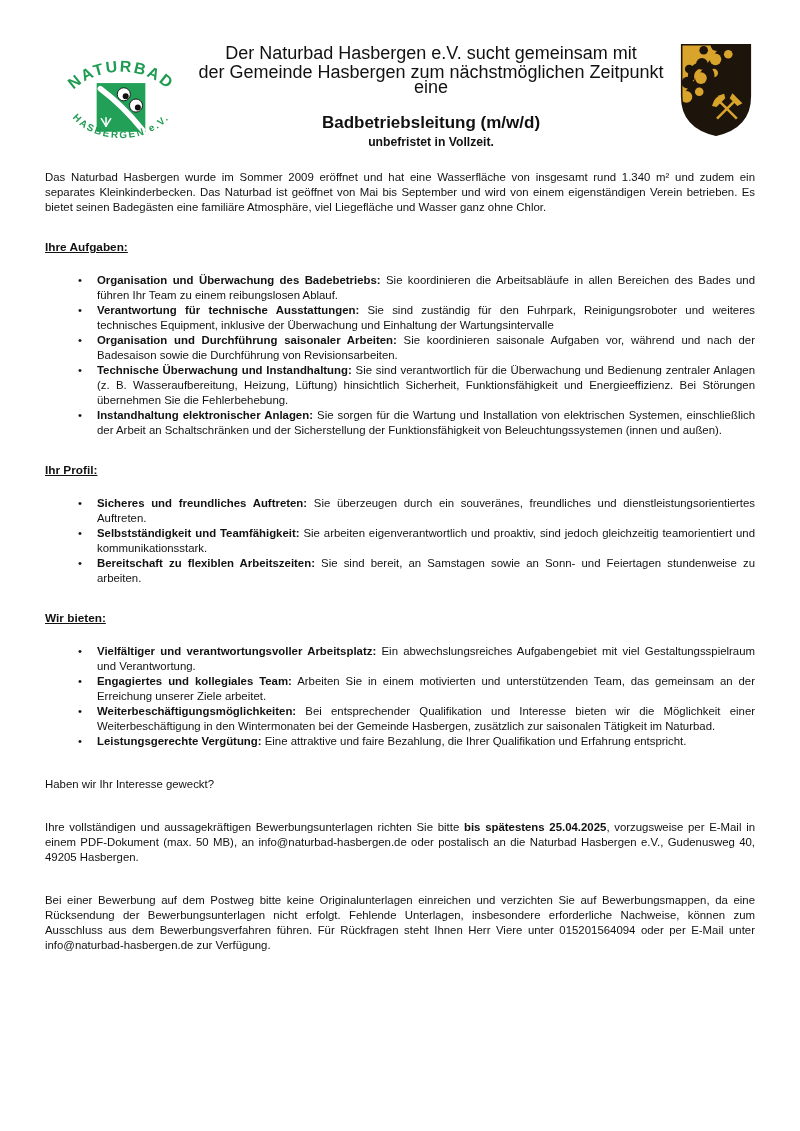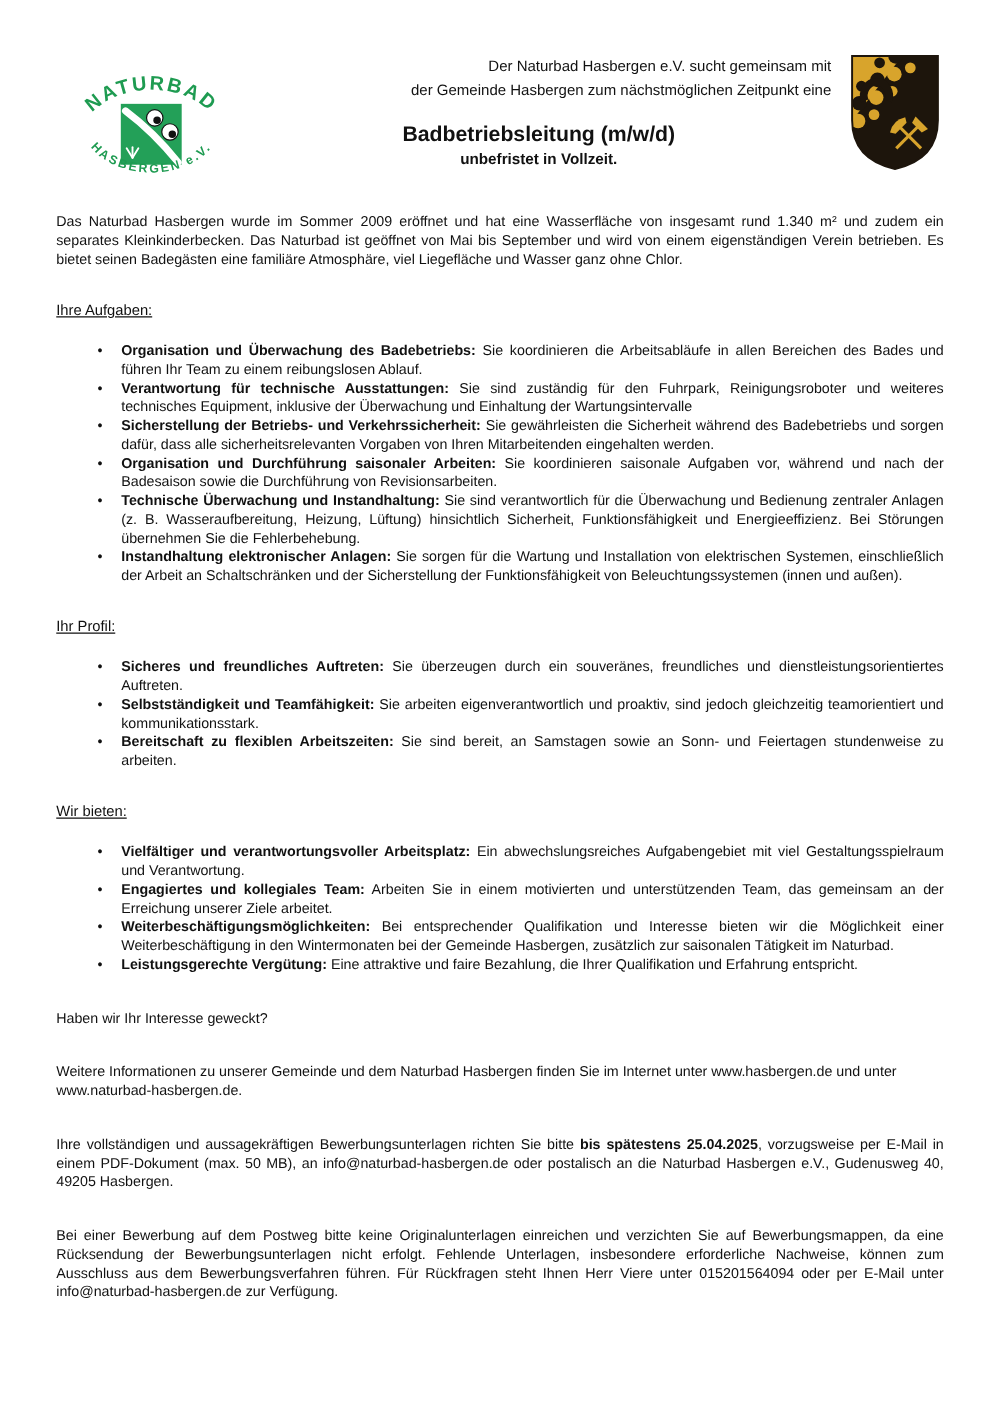--- a/index.html
+++ b/index.html
@@ -5,25 +5,25 @@
   html,body{margin:0;padding:0;background:#ffffff;}
   body{
     width:800px;height:1131px;overflow:hidden;
     font-family:"Liberation Sans","DejaVu Sans",sans-serif;
     font-size:11.4px;line-height:15px;color:#111;
     -webkit-font-smoothing:antialiased;
   }
   .page{box-sizing:border-box;width:800px;height:1131px;padding:40px 45px 0 45px;}
   .header{display:flex;justify-content:space-between;align-items:flex-start;}
   .header-center{flex:1;text-align:center;padding-top:6px;}
-  .header-center p{margin:0 0 4px 0;font-size:12px;text-align:right;}
+  .header-center p{margin:0 0 4px 0;font-size:18px;}
   .job-title{font-size:17px;font-weight:bold;margin:20px 0 5px 0;}
   .job-subtitle{font-size:12.2px;font-weight:bold;margin:0;}
   .intro{margin:8px 0 0 0;text-align:justify;}
-  .sec-heading{font-size:11.8px;font-weight:normal;text-decoration:underline;margin:25px 0 0 0;}
+  .sec-heading{font-size:11.8px;font-weight:bold;text-decoration:underline;margin:25px 0 0 0;}
   ul.bullets{list-style:none;margin:18px 0 0 30px;padding:0;}
   ul.bullets li{position:relative;padding-left:22px;text-align:justify;margin:0;}
   ul.bullets li::before{content:"\2022";position:absolute;left:3px;top:0;}
   .b{font-weight:bold;}
   .closing-p{margin:28px 0 0 0;}
   .justify{text-align:justify;}
   .logo-box{width:152px;flex:0 0 152px;}
   .coat-box{width:90px;flex:0 0 90px;display:flex;justify-content:flex-end;}
 </style>
 </head>
@@ -109,21 +109,20 @@
       </svg>
     </div>
   </div>
 
   <p class="intro">Das Naturbad Hasbergen wurde im Sommer 2009 eröffnet und hat eine Wasserfläche von insgesamt rund 1.340 m² und zudem ein separates Kleinkinderbecken. Das Naturbad ist geöffnet von Mai bis September und wird von einem eigenständigen Verein betrieben. Es bietet seinen Badegästen eine familiäre Atmosphäre, viel Liegefläche und Wasser ganz ohne Chlor.</p>
 
   <h3 class="sec-heading">Ihre Aufgaben:</h3>
   <ul class="bullets">
     <li><span class="b">Organisation und Überwachung des Badebetriebs:</span> <span>Sie koordinieren die Arbeitsabläufe in allen Bereichen des Bades und führen Ihr Team zu einem reibungslosen Ablauf.</span></li>
     <li><span class="b">Verantwortung für technische Ausstattungen:</span> <span>Sie sind zuständig für den Fuhrpark, Reinigungsroboter und weiteres technisches Equipment, inklusive der Überwachung und Einhaltung der Wartungsintervalle</span></li>
-    <li><span class="b">Sicherstellung der Betriebs- und Verkehrssicherheit:</span> <span>Sie gewährleisten die Sicherheit während des Badebetriebs und sorgen dafür, dass alle sicherheitsrelevanten Vorgaben von Ihren Mitarbeitenden eingehalten werden.</span></li>
     <li><span class="b">Organisation und Durchführung saisonaler Arbeiten:</span> <span>Sie koordinieren saisonale Aufgaben vor, während und nach der Badesaison sowie die Durchführung von Revisionsarbeiten.</span></li>
     <li><span class="b">Technische Überwachung und Instandhaltung:</span> <span>Sie sind verantwortlich für die Überwachung und Bedienung zentraler Anlagen (z. B. Wasseraufbereitung, Heizung, Lüftung) hinsichtlich Sicherheit, Funktionsfähigkeit und Energieeffizienz. Bei Störungen übernehmen Sie die Fehlerbehebung.</span></li>
     <li><span class="b">Instandhaltung elektronischer Anlagen:</span> <span>Sie sorgen für die Wartung und Installation von elektrischen Systemen, einschließlich der Arbeit an Schaltschränken und der Sicherstellung der Funktionsfähigkeit von Beleuchtungssystemen (innen und außen).</span></li>
   </ul>
 
   <h3 class="sec-heading">Ihr Profil:</h3>
   <ul class="bullets">
     <li><span class="b">Sicheres und freundliches Auftreten:</span> <span>Sie überzeugen durch ein souveränes, freundliches und dienstleistungsorientiertes Auftreten.</span></li>
     <li><span class="b">Selbstständigkeit und Teamfähigkeit:</span> <span>Sie arbeiten eigenverantwortlich und proaktiv, sind jedoch gleichzeitig teamorientiert und kommunikationsstark.</span></li>
     <li><span class="b">Bereitschaft zu flexiblen Arbeitszeiten:</span> <span>Sie sind bereit, an Samstagen sowie an Sonn- und Feiertagen stundenweise zu arbeiten.</span></li>
@@ -132,19 +131,18 @@
   <h3 class="sec-heading">Wir bieten:</h3>
   <ul class="bullets">
     <li><span class="b">Vielfältiger und verantwortungsvoller Arbeitsplatz:</span> <span>Ein abwechslungsreiches Aufgabengebiet mit viel Gestaltungsspielraum und Verantwortung.</span></li>
     <li><span class="b">Engagiertes und kollegiales Team:</span> <span>Arbeiten Sie in einem motivierten und unterstützenden Team, das gemeinsam an der Erreichung unserer Ziele arbeitet.</span></li>
     <li><span class="b">Weiterbeschäftigungsmöglichkeiten:</span> <span>Bei entsprechender Qualifikation und Interesse bieten wir die Möglichkeit einer Weiterbeschäftigung in den Wintermonaten bei der Gemeinde Hasbergen, zusätzlich zur saisonalen Tätigkeit im Naturbad.</span></li>
     <li><span class="b">Leistungsgerechte Vergütung:</span> <span>Eine attraktive und faire Bezahlung, die Ihrer Qualifikation und Erfahrung entspricht.</span></li>
   </ul>
 
   <p class="closing-p">Haben wir Ihr Interesse geweckt?</p>
 
-  <p class="closing-p">Weitere Informationen zu unserer Gemeinde und dem Naturbad Hasbergen finden Sie im Internet unter www.hasbergen.de und unter www.naturbad-hasbergen.de.</p>
 
   <p class="closing-p justify"><span>Ihre vollständigen und aussagekräftigen Bewerbungsunterlagen richten Sie bitte </span><span class="b">bis spätestens 25.04.2025</span><span>, vorzugsweise per E-Mail in einem PDF-Dokument (max. 50 MB), an info@naturbad-hasbergen.de oder postalisch an die Naturbad Hasbergen e.V., Gudenusweg 40, 49205 Hasbergen.</span></p>
 
   <p class="closing-p justify">Bei einer Bewerbung auf dem Postweg bitte keine Originalunterlagen einreichen und verzichten Sie auf Bewerbungsmappen, da eine Rücksendung der Bewerbungsunterlagen nicht erfolgt. Fehlende Unterlagen, insbesondere erforderliche Nachweise, können zum Ausschluss aus dem Bewerbungsverfahren führen. Für Rückfragen steht Ihnen Herr Viere unter 015201564094 oder per E-Mail unter info@naturbad-hasbergen.de zur Verfügung.</p>
 
 </div>
 
 </body></html>

